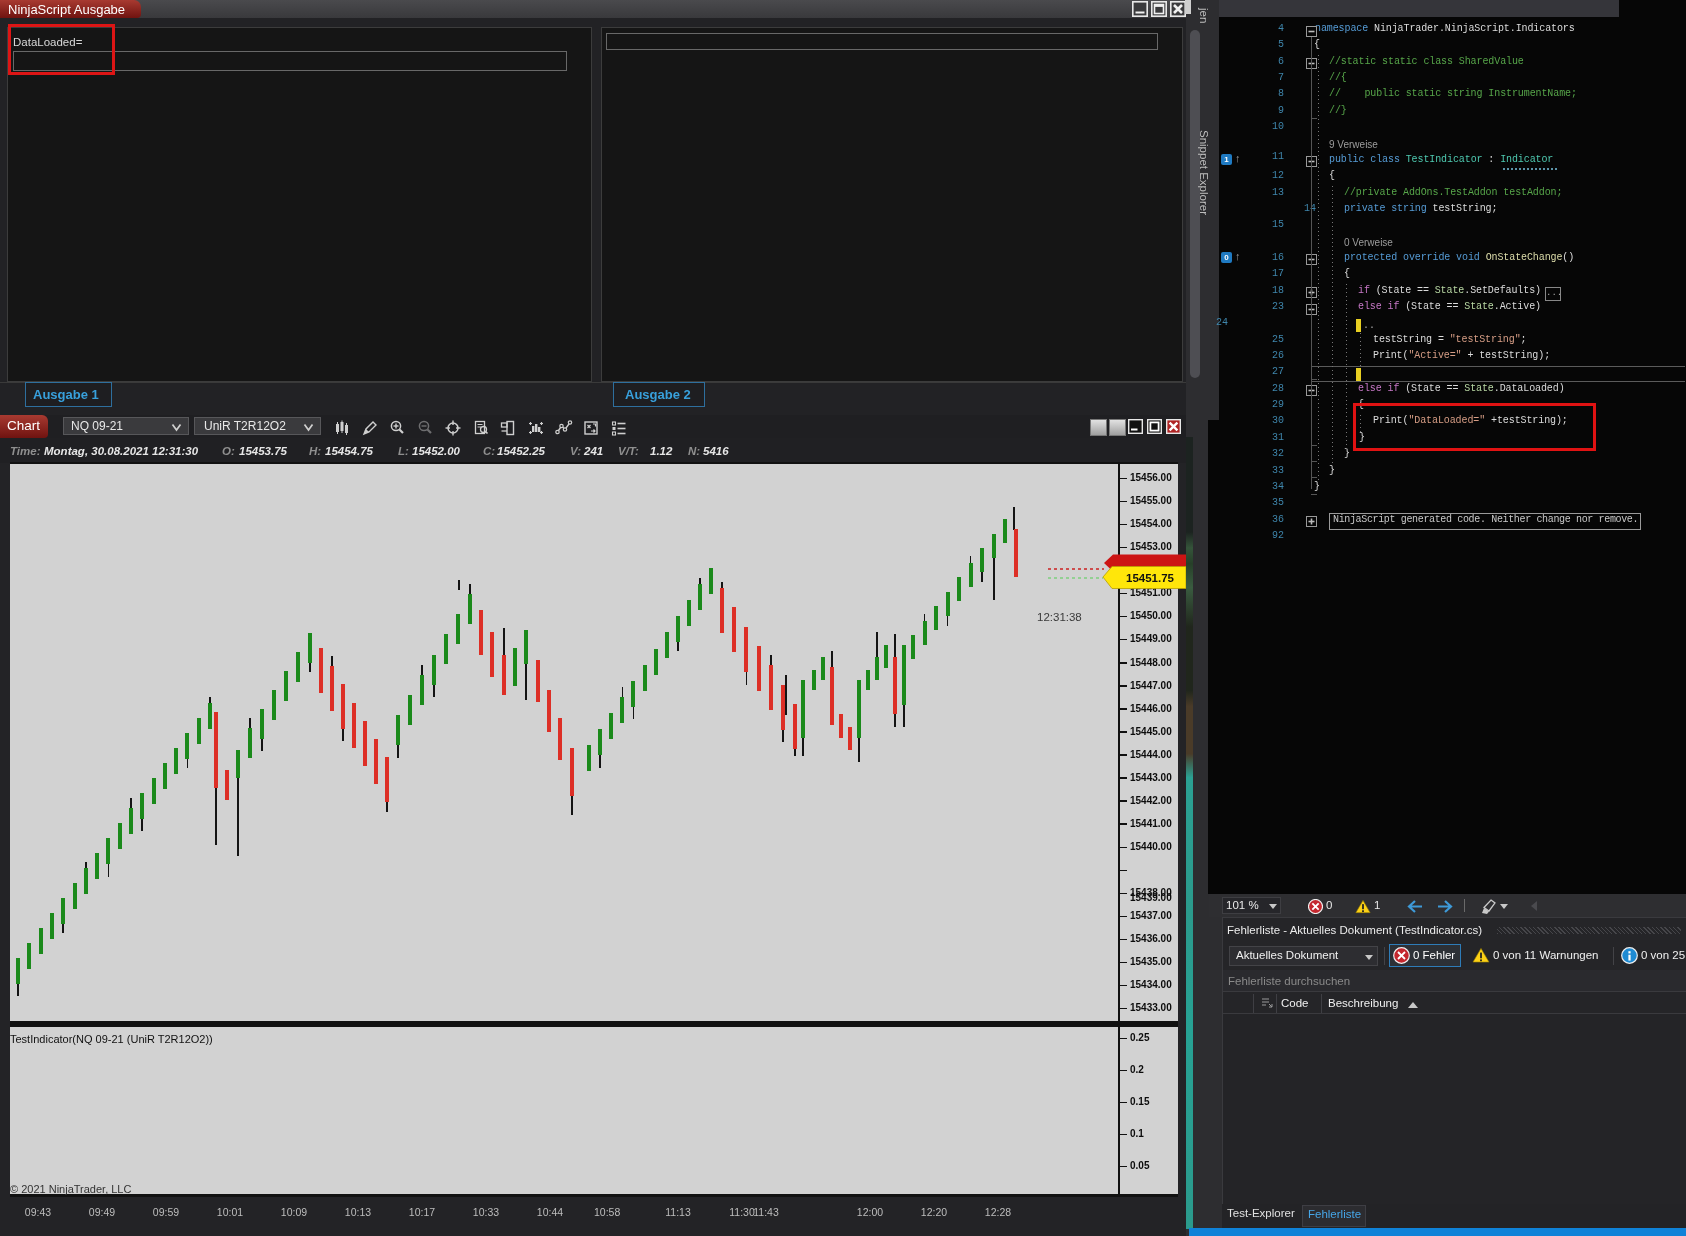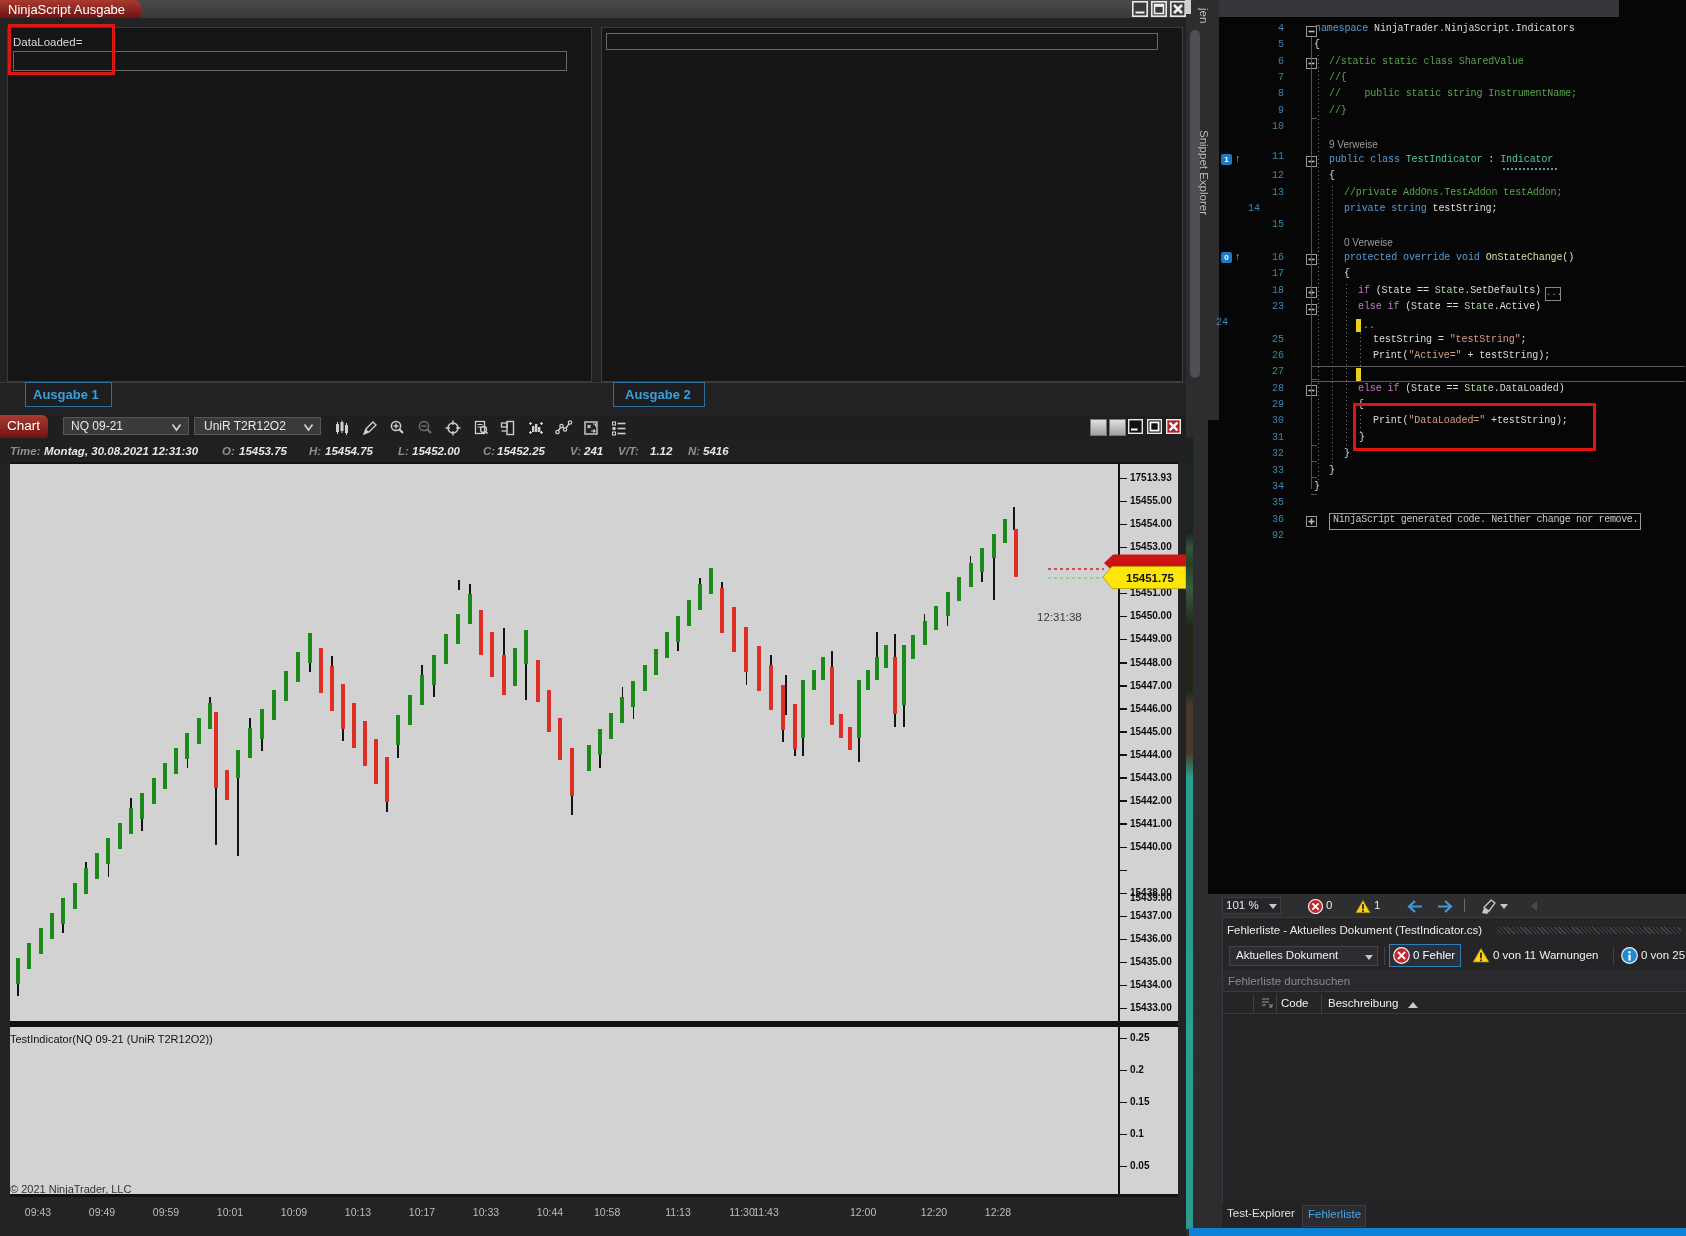--- a/index.html
+++ b/index.html
@@ -173,21 +173,21 @@
     <div style="position:absolute;left:210px;top:1206px;width:40px;text-align:center;font:10.5px 'Liberation Sans', sans-serif;color:#bdbdbd">10:01</div>
     <div style="position:absolute;left:274px;top:1206px;width:40px;text-align:center;font:10.5px 'Liberation Sans', sans-serif;color:#bdbdbd">10:09</div>
     <div style="position:absolute;left:338px;top:1206px;width:40px;text-align:center;font:10.5px 'Liberation Sans', sans-serif;color:#bdbdbd">10:13</div>
     <div style="position:absolute;left:402px;top:1206px;width:40px;text-align:center;font:10.5px 'Liberation Sans', sans-serif;color:#bdbdbd">10:17</div>
     <div style="position:absolute;left:466px;top:1206px;width:40px;text-align:center;font:10.5px 'Liberation Sans', sans-serif;color:#bdbdbd">10:33</div>
     <div style="position:absolute;left:530px;top:1206px;width:40px;text-align:center;font:10.5px 'Liberation Sans', sans-serif;color:#bdbdbd">10:44</div>
     <div style="position:absolute;left:594px;top:1206px;width:40px;text-align:left;font:10.5px 'Liberation Sans', sans-serif;color:#bdbdbd">10:58</div>
     <div style="position:absolute;left:658px;top:1206px;width:40px;text-align:center;font:10.5px 'Liberation Sans', sans-serif;color:#bdbdbd">11:13</div>
     <div style="position:absolute;left:722px;top:1206px;width:40px;text-align:center;font:10.5px 'Liberation Sans', sans-serif;color:#bdbdbd">11:30</div>
     <div style="position:absolute;left:746px;top:1206px;width:40px;text-align:center;font:10.5px 'Liberation Sans', sans-serif;color:#bdbdbd">11:43</div>
-    <div style="position:absolute;left:850px;top:1206px;width:40px;text-align:left;font:10.5px 'Liberation Sans', sans-serif;color:#bdbdbd">12:00</div>
+    <div style="position:absolute;left:850px;top:1206px;width:40px;text-align:center;font:10.5px 'Liberation Sans', sans-serif;color:#bdbdbd">12:00</div>
     <div style="position:absolute;left:914px;top:1206px;width:40px;text-align:center;font:10.5px 'Liberation Sans', sans-serif;color:#bdbdbd">12:20</div>
     <div style="position:absolute;left:978px;top:1206px;width:40px;text-align:center;font:10.5px 'Liberation Sans', sans-serif;color:#bdbdbd">12:28</div>
 <svg class="abs" style="left:0;top:437px" width="1186px" height="760" viewBox="0 0 1186 760" shape-rendering="crispEdges">
       <g transform="translate(0,-437)">
         <line x1="18.0" y1="984.0" x2="18.0" y2="996.0" stroke="#141414" stroke-width="1.6"></line>
         <line x1="63.2" y1="924.0" x2="63.2" y2="933.0" stroke="#141414" stroke-width="1.6"></line>
         <line x1="85.8" y1="862.0" x2="85.8" y2="868.0" stroke="#141414" stroke-width="1.6"></line>
         <line x1="108.4" y1="864.0" x2="108.4" y2="877.0" stroke="#141414" stroke-width="1.6"></line>
         <line x1="130.9" y1="798.0" x2="130.9" y2="808.0" stroke="#141414" stroke-width="1.6"></line>
         <line x1="142.2" y1="819.0" x2="142.2" y2="831.0" stroke="#141414" stroke-width="1.6"></line>
@@ -321,21 +321,21 @@
         <rect x="945.5" y="591.5" width="4" height="24.0" fill="#1b8a1b"></rect>
         <rect x="957.0" y="577.0" width="4" height="24.0" fill="#1b8a1b"></rect>
         <rect x="968.5" y="562.5" width="4" height="24.0" fill="#1b8a1b"></rect>
         <rect x="980.0" y="548.0" width="4" height="24.0" fill="#1b8a1b"></rect>
         <rect x="991.5" y="533.5" width="4" height="24.0" fill="#1b8a1b"></rect>
         <rect x="1003.0" y="519.0" width="4" height="24.0" fill="#1b8a1b"></rect>
         <rect x="1014.0" y="529.0" width="4" height="48.0" fill="#dd2f26"></rect>
       </g>
     </svg>
 <div style="position:absolute;left:1120px;top:477.5px;width:7px;height:1.5px;background:#111"></div>
-    <div style="position:absolute;left:1130px;top:472.0px;font:bold 10px 'Liberation Sans', sans-serif;color:#0c0c0c;white-space:nowrap">17513.93</div>
+    <div style="position:absolute;left:1130px;top:472.0px;font:bold 10px 'Liberation Sans', sans-serif;color:#0c0c0c;white-space:nowrap">15456.00</div>
     <div style="position:absolute;left:1120px;top:500.6px;width:7px;height:1.5px;background:#111"></div>
     <div style="position:absolute;left:1130px;top:495.1px;font:bold 10px 'Liberation Sans', sans-serif;color:#0c0c0c;white-space:nowrap">15455.00</div>
     <div style="position:absolute;left:1120px;top:523.6px;width:7px;height:1.5px;background:#111"></div>
     <div style="position:absolute;left:1130px;top:518.1px;font:bold 10px 'Liberation Sans', sans-serif;color:#0c0c0c;white-space:nowrap">15454.00</div>
     <div style="position:absolute;left:1120px;top:546.7px;width:7px;height:1.5px;background:#111"></div>
     <div style="position:absolute;left:1130px;top:541.2px;font:bold 10px 'Liberation Sans', sans-serif;color:#0c0c0c;white-space:nowrap">15453.00</div>
     <div style="position:absolute;left:1120px;top:569.7px;width:7px;height:1.5px;background:#111"></div>
     <div style="position:absolute;left:1130px;top:564.2px;font:bold 10px 'Liberation Sans', sans-serif;color:#0c0c0c;white-space:nowrap">15452.00</div>
     <div style="position:absolute;left:1120px;top:592.8px;width:7px;height:1.5px;background:#111"></div>
     <div style="position:absolute;left:1130px;top:587.3px;font:bold 10px 'Liberation Sans', sans-serif;color:#0c0c0c;white-space:nowrap">15451.00</div>
@@ -446,21 +446,21 @@
     <div style="position:absolute;left:1278px;top:23.0px;height:16px;line-height:16px;font:10px 'Liberation Mono', monospace;color:#3f86ac">4</div>
     <div style="position:absolute;left:1278px;top:39.4px;height:16px;line-height:16px;font:10px 'Liberation Mono', monospace;color:#3f86ac">5</div>
     <div style="position:absolute;left:1278px;top:55.7px;height:16px;line-height:16px;font:10px 'Liberation Mono', monospace;color:#3f86ac">6</div>
     <div style="position:absolute;left:1278px;top:72.1px;height:16px;line-height:16px;font:10px 'Liberation Mono', monospace;color:#3f86ac">7</div>
     <div style="position:absolute;left:1278px;top:88.4px;height:16px;line-height:16px;font:10px 'Liberation Mono', monospace;color:#3f86ac">8</div>
     <div style="position:absolute;left:1278px;top:104.8px;height:16px;line-height:16px;font:10px 'Liberation Mono', monospace;color:#3f86ac">9</div>
     <div style="position:absolute;left:1272px;top:121.1px;height:16px;line-height:16px;font:10px 'Liberation Mono', monospace;color:#3f86ac">10</div>
     <div style="position:absolute;left:1272px;top:151px;height:16px;line-height:16px;font:10px 'Liberation Mono', monospace;color:#3f86ac">11</div>
     <div style="position:absolute;left:1272px;top:170.2px;height:16px;line-height:16px;font:10px 'Liberation Mono', monospace;color:#3f86ac">12</div>
     <div style="position:absolute;left:1272px;top:186.5px;height:16px;line-height:16px;font:10px 'Liberation Mono', monospace;color:#3f86ac">13</div>
-    <div style="position:absolute;left:1248px;top:202.9px;height:16px;line-height:16px;font:10px 'Liberation Mono', monospace;color:#3f86ac">14</div>
+    <div style="position:absolute;left:1304px;top:202.9px;height:16px;line-height:16px;font:10px 'Liberation Mono', monospace;color:#3f86ac">14</div>
     <div style="position:absolute;left:1272px;top:219.2px;height:16px;line-height:16px;font:10px 'Liberation Mono', monospace;color:#3f86ac">15</div>
     <div style="position:absolute;left:1272px;top:251.9px;height:16px;line-height:16px;font:10px 'Liberation Mono', monospace;color:#3f86ac">16</div>
     <div style="position:absolute;left:1272px;top:268.2px;height:16px;line-height:16px;font:10px 'Liberation Mono', monospace;color:#3f86ac">17</div>
     <div style="position:absolute;left:1272px;top:284.6px;height:16px;line-height:16px;font:10px 'Liberation Mono', monospace;color:#3f86ac">18</div>
     <div style="position:absolute;left:1272px;top:301.0px;height:16px;line-height:16px;font:10px 'Liberation Mono', monospace;color:#3f86ac">23</div>
     <div style="position:absolute;left:1216px;top:317.3px;height:16px;line-height:16px;font:10px 'Liberation Mono', monospace;color:#3f86ac">24</div>
     <div style="position:absolute;left:1272px;top:333.7px;height:16px;line-height:16px;font:10px 'Liberation Mono', monospace;color:#3f86ac">25</div>
     <div style="position:absolute;left:1272px;top:350.0px;height:16px;line-height:16px;font:10px 'Liberation Mono', monospace;color:#3f86ac">26</div>
     <div style="position:absolute;left:1272px;top:366.4px;height:16px;line-height:16px;font:10px 'Liberation Mono', monospace;color:#3f86ac">27</div>
     <div style="position:absolute;left:1272px;top:382.7px;height:16px;line-height:16px;font:10px 'Liberation Mono', monospace;color:#3f86ac">28</div>

